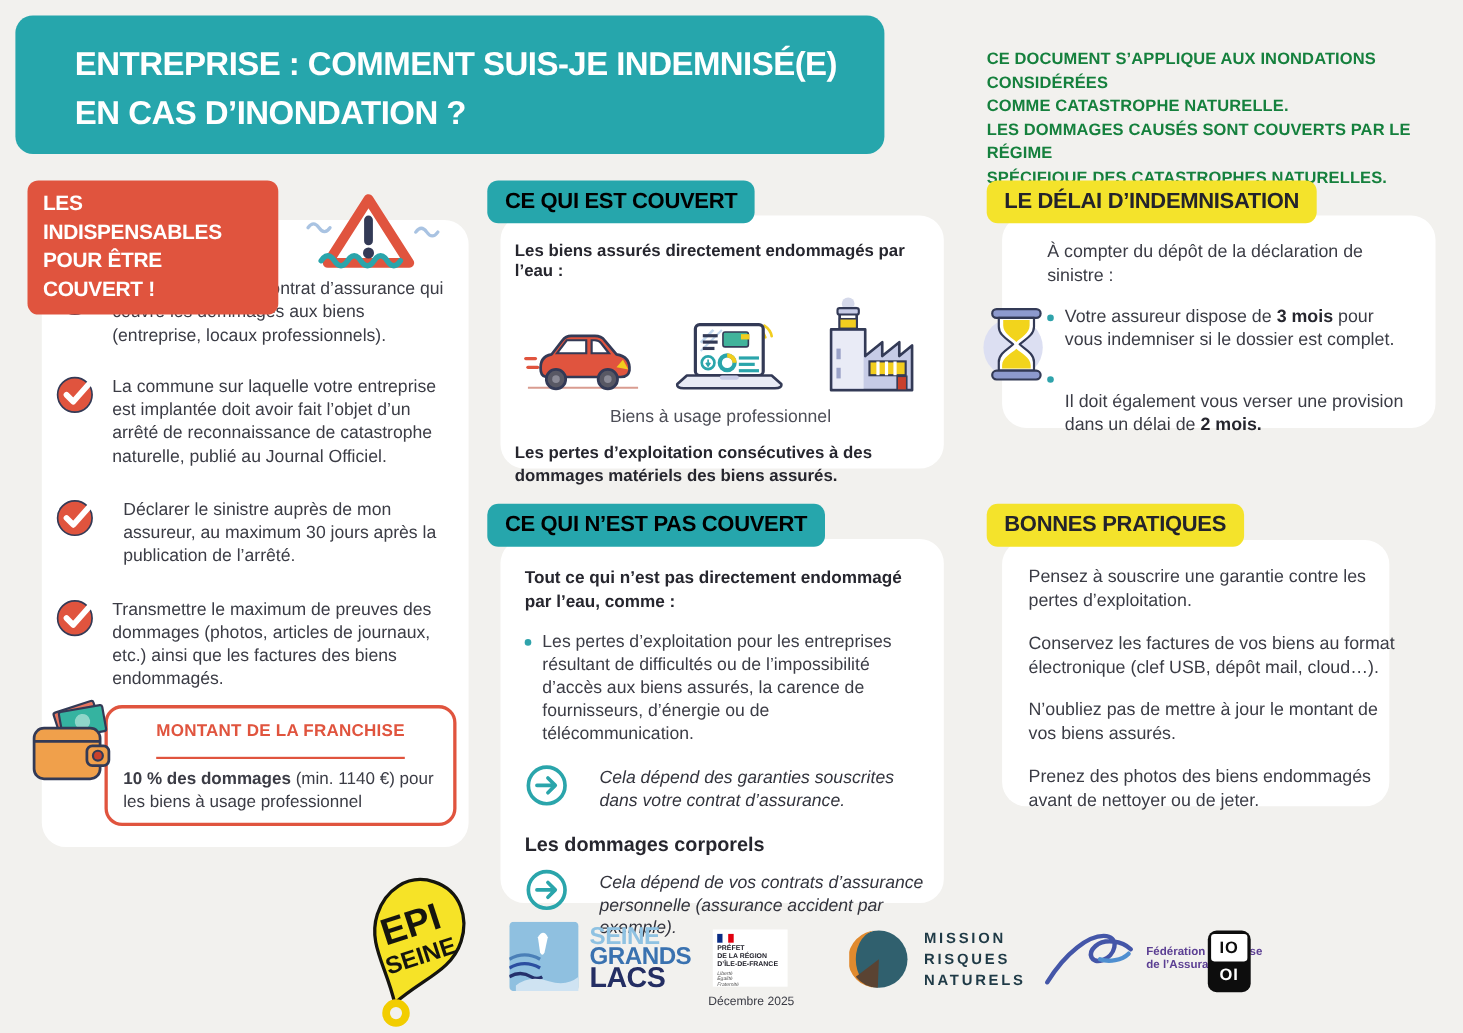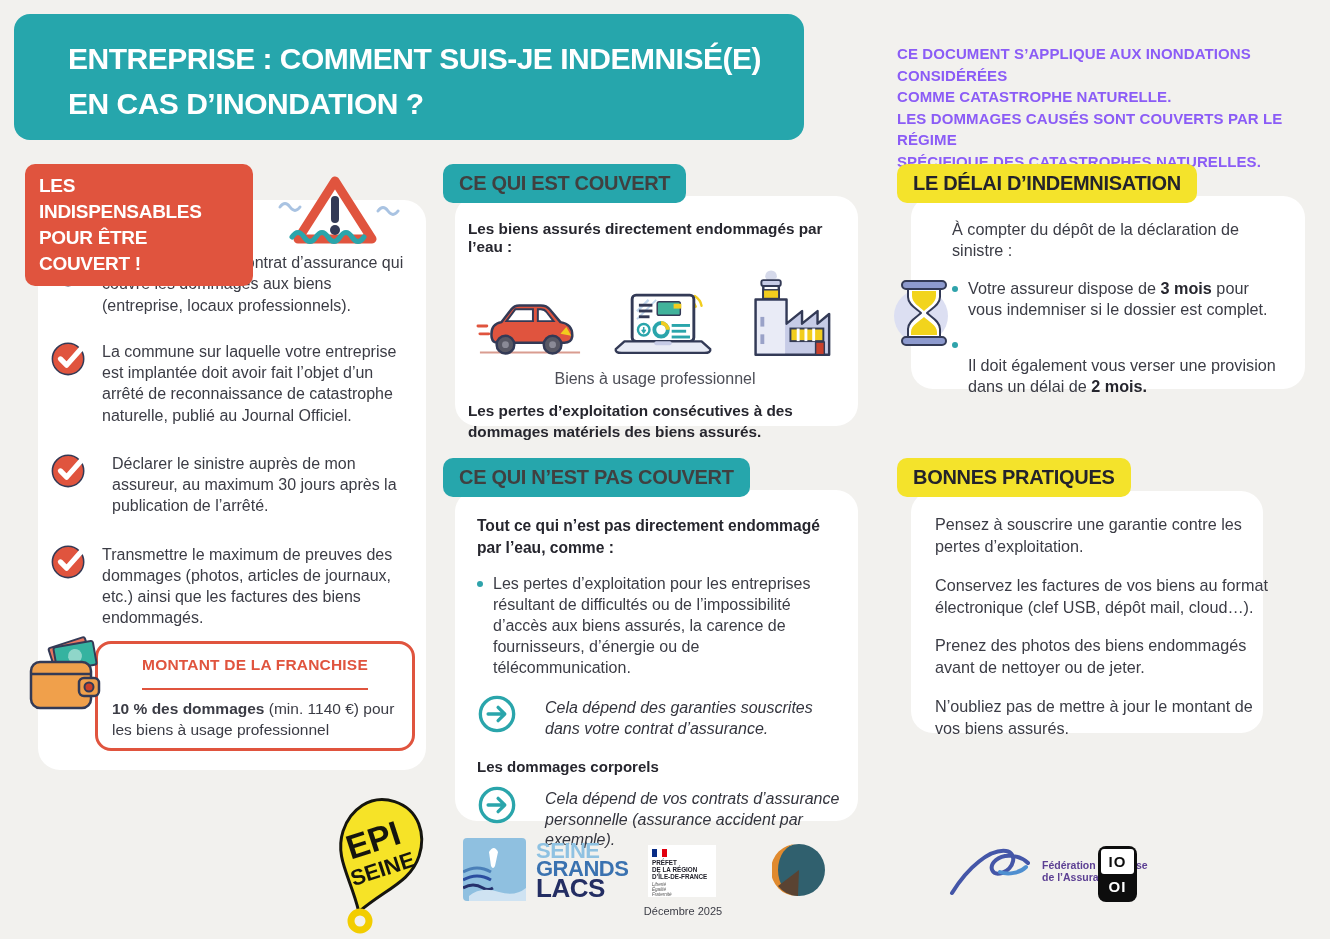--- a/index.html
+++ b/index.html
@@ -20,36 +20,36 @@
   .badge {
     position: absolute;
     border-radius: 10px;
     font-weight: bold;
     font-size: 20px;
     letter-spacing: -0.3px;
     padding: 8px 16px;
     white-space: nowrap;
     z-index: 3;
   }
-  .badge-teal { background:#26a6ac; color:#404040; }
+  .badge-teal { background:#26a6ac; color:#000000; }
   .badge-yellow { background:#f4e32b; color:#23232b; }
   .badge-red {
     background:#e0543e; color:#ffffff;
     font-size: 19px; line-height: 26px; padding: 9px 14px;
     white-space: normal;
   }
   .header-block {
     position:absolute; left:14px; top:14px; width:790px; height:126px;
     background:#26a6ac; border-radius:16px;
     color:#ffffff; font-weight:bold; font-size:30px; letter-spacing:-0.5px;
     line-height:45px; padding:22px 20px 4px 54px;
   }
   .top-note {
     position:absolute; left:897px; top:43px; width:430px;
-    color:#8b5cf6; font-weight:bold; font-size:15px; line-height:21.5px;
+    color:#15803d; font-weight:bold; font-size:15px; line-height:21.5px;
     letter-spacing:0.1px;
   }
   .body-text { font-size:16px; line-height:1.32; color:#3b3c45; }
   .bold-ink { font-weight:bold; color:#26262e; }
   .check-item { display:flex; gap:14px; margin-bottom:23px; }
   .check-item .txt { width:302px; font-size:16px; line-height:1.33; padding-top:2px; }
   .franchise-box {
     position:absolute; left:95px; top:641px; width:320px; height:110px;
     border:3px solid #e0543e; border-radius:16px; background:#fff;
     padding:12px 14px 0 14px; text-align:center;
@@ -255,21 +255,21 @@
       <span class="dot"></span>
       <span class="body-text" style="width:345px;">Les pertes d’exploitation pour les entreprises résultant de difficultés ou de l’impossibilité d’accès aux biens assurés, la carence de fournisseurs, d’énergie ou de télécommunication.</span>
     </div>
     <div class="arrow-row">
       <svg width="40" height="40" viewBox="0 0 36 36" style="flex:none;">
         <circle cx="18" cy="18" r="15" fill="none" stroke="#2aa5ab" stroke-width="3"></circle>
         <path d="M10 18 H24 M19 12 L25 18 L19 24" stroke="#2aa5ab" stroke-width="3" fill="none" stroke-linecap="round" stroke-linejoin="round"></path>
       </svg>
       <span class="italic-note" style="width:300px;">Cela dépend des garanties souscrites dans votre contrat d’assurance.</span>
     </div>
-    <div class="bold-ink" style="font-size:15px; margin-top:18px;">Les dommages corporels</div>
+    <div class="bold-ink" style="font-size:18px; margin-top:18px;">Les dommages corporels</div>
     <div class="arrow-row" style="margin-top:10px;">
       <svg width="40" height="40" viewBox="0 0 36 36" style="flex:none;">
         <circle cx="18" cy="18" r="15" fill="none" stroke="#2aa5ab" stroke-width="3"></circle>
         <path d="M10 18 H24 M19 12 L25 18 L19 24" stroke="#2aa5ab" stroke-width="3" fill="none" stroke-linecap="round" stroke-linejoin="round"></path>
       </svg>
       <span class="italic-note" style="width:320px;">Cela dépend de vos contrats d’assurance personnelle (assurance accident par exemple).</span>
     </div>
   </div>
 </div>
 <div class="badge badge-teal" style="left:443px; top:458px;">CE QUI N’EST PAS COUVERT</div>
@@ -296,22 +296,22 @@
     <path d="M22 13 L46 13 L46 18 C46 25 38 29 34 33 C30 29 22 25 22 18 Z" fill="#f2d41c"></path>
     <path d="M34 39 C38 43 47 47 47 54 L47 57 L21 57 L21 54 C21 47 30 43 34 39 Z" fill="#f2d41c"></path>
     <rect x="12" y="59" width="44" height="8" rx="4" fill="#8d9ace" stroke="#333a56" stroke-width="2"></rect>
   </svg>
 </div>
 
 <div class="card" style="left:911px; top:491px; width:352px; height:242px;">
   <div style="padding:23px 18px 0 24px;">
     <div class="practice-p" style="width:330px;">Pensez à souscrire une garantie contre les pertes d’exploitation.</div>
     <div class="practice-p" style="width:340px;">Conservez les factures de vos biens au format électronique (clef USB, dépôt mail, cloud…).</div>
+    <div class="practice-p" style="width:330px;">N’oubliez pas de mettre à jour le montant de vos biens assurés.</div>
     <div class="practice-p" style="width:320px;">Prenez des photos des biens endommagés avant de nettoyer ou de jeter.</div>
-    <div class="practice-p" style="width:330px;">N’oubliez pas de mettre à jour le montant de vos biens assurés.</div>
   </div>
 </div>
 <div class="badge badge-yellow" style="left:897px; top:458px;">BONNES PRATIQUES</div>
 
 <div class="epi-wrap">
   <svg width="105" height="146" viewBox="0 0 105 146">
     <g transform="rotate(18 52 60)">
       <path d="M52 6 C78 6 92 28 92 50 C92 78 70 92 52 122 C34 92 12 78 12 50 C12 28 26 6 52 6 Z" fill="#f6e327" stroke="#15150f" stroke-width="3"></path>
     </g>
     <g transform="rotate(-18 52 62)">
@@ -354,20 +354,25 @@
   </div>
 </div>
 <div class="date-label">Décembre 2025</div>
 
 <div class="mrn-wrap">
   <svg width="54" height="54" viewBox="0 0 54 54">
     <circle cx="27" cy="27" r="26" fill="#30606e"></circle>
     <path d="M25 1 A26 26 0 0 0 25 53 A19 26 0 0 1 25 1 Z" fill="#e08a2e"></path>
     <path d="M26 53 A26 26 0 0 1 6 43 L27 27 Z" fill="#5a4332"></path>
   </svg>
+  <div class="mrn-text">
+    <div>MISSION</div>
+    <div>RISQUES</div>
+    <div>NATURELS</div>
+  </div>
 </div>
 
 <div class="ffa-wrap">
   <svg width="92" height="52" viewBox="0 0 92 52">
     <path d="M4 48 C20 22 42 4 58 6 C70 8 66 24 54 28 C44 31 40 22 48 15 C56 8 72 10 80 18" stroke="#4456a8" stroke-width="4" fill="none" stroke-linecap="round"></path>
     <path d="M52 27 C60 30 72 28 78 22" stroke="#4f8fd0" stroke-width="4" fill="none" stroke-linecap="round"></path>
   </svg>
   <div class="ffa-text">
     <div>Fédération Française</div>
     <div>de l’Assurance</div>

